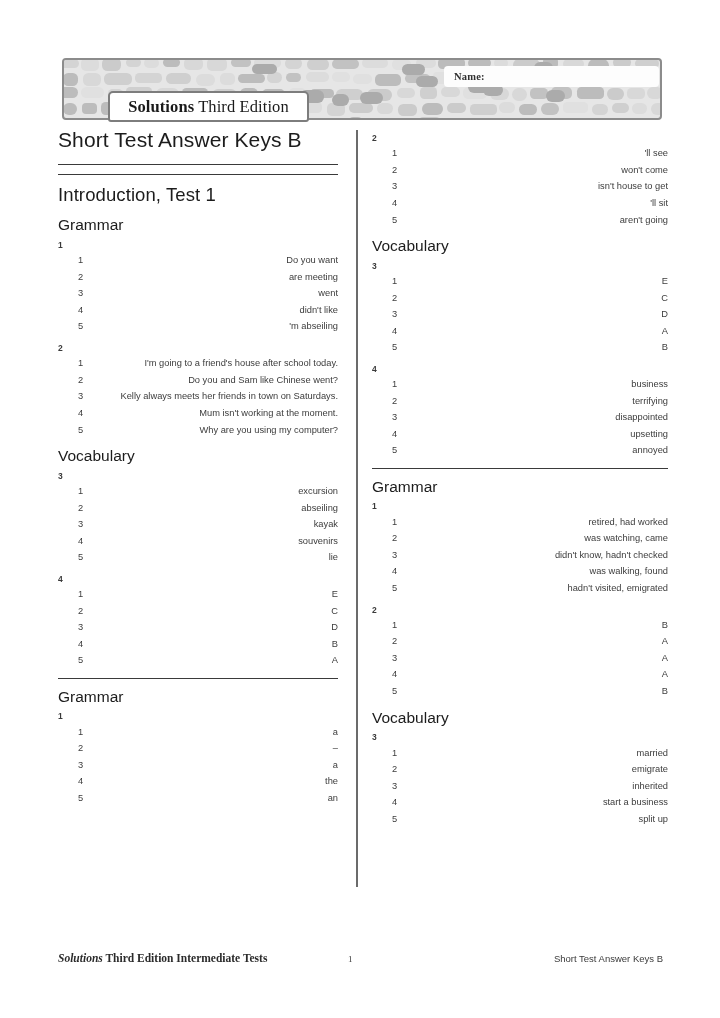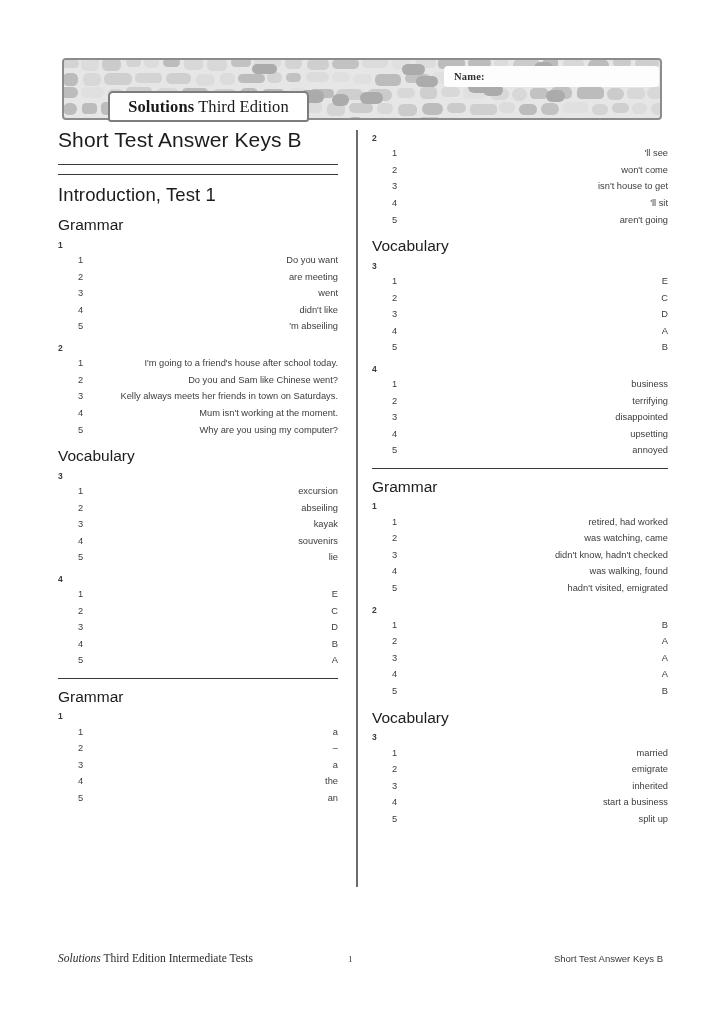--- a/index.html
+++ b/index.html
@@ -173,20 +173,21 @@
     height: 16px;
   }
   .footer-left {
     position: absolute;
     left: 0;
     top: 0;
     font-family: "Liberation Serif", serif;
     font-size: 11.5px;
     color: #2b2b2b;
     white-space: nowrap;
+    font-weight: bold;
   }
   .footer-left .it { font-style: italic; }
   .footer-page {
     position: absolute;
     left: 290px;
     top: 2px;
     font-family: "Liberation Serif", serif;
     font-size: 9px;
     color: #3a3a3a;
   }

